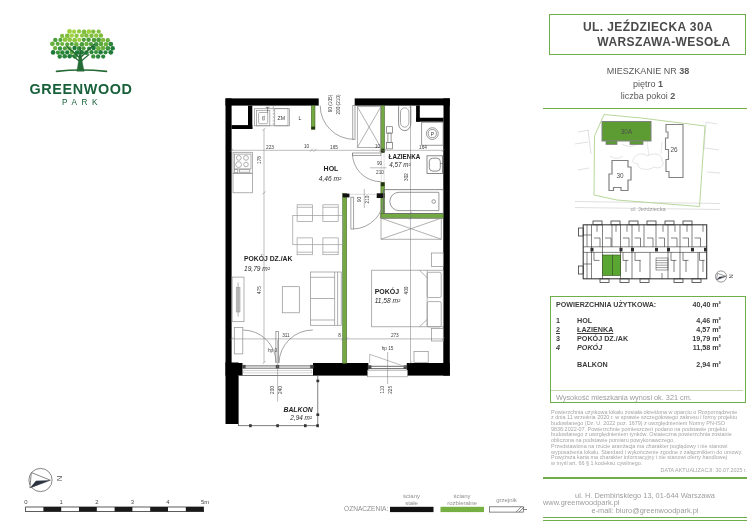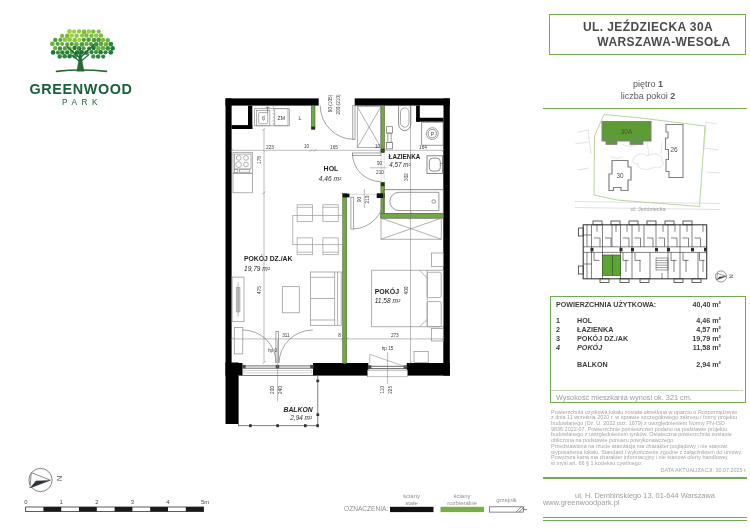--- a/index.html
+++ b/index.html
@@ -104,20 +104,21 @@
 
 <text x="82" y="105.3" text-anchor="middle" style="font:8.2px 'Liberation Sans';fill:#17603a;letter-spacing:4.6px">PARK</text>
 </svg>
 
 <div class="abs" style="left:549px;top:14px;width:195px;height:39px;border:1.6px solid #6fae49;"></div>
 
 <div class="abs" style="left:549px;top:19.5px;width:198px;text-align:center;font-size:12px;font-weight:bold;color:#4a4a4c;letter-spacing:0.4px;">UL. JEŹDZIECKA 30A</div>
 
 <div class="abs" style="left:549px;top:34.5px;width:198px;text-align:center;font-size:12px;font-weight:bold;color:#4a4a4c;letter-spacing:0.4px;padding-left:16px;">WARSZAWA-WESOŁA</div>
 
+<div class="abs" style="left:549px;top:66px;width:198px;text-align:center;font-size:9px;color:#58585a;">MIESZKANIE NR <b>38</b></div>
 
 <div class="abs" style="left:549px;top:78.5px;width:198px;text-align:center;font-size:9px;color:#58585a;">piętro <b>1</b></div>
 
 <div class="abs" style="left:549px;top:90.5px;width:198px;text-align:center;font-size:9px;color:#58585a;">liczba pokoi <b>2</b></div>
 
 <div class="abs" style="left:543px;top:107.6px;width:204px;height:1.6px;background:#6fae49;"></div>
 
 <svg class="abs" style="left:575px;top:110px" width="145" height="108" viewBox="0 0 145 108">
 <g id="siteplan" style="font-family:'Liberation Sans'">
 
@@ -229,21 +230,21 @@
 </g>
 </svg>
 
 <div class="abs" style="left:549.5px;top:296px;width:194.5px;height:105px;border:1.6px solid #6fae49;"></div>
 
 <div class="abs" style="left:556px;top:300.5px;width:162px;font-size:7.1px;font-weight:bold;color:#3b3b3d;">POWIERZCHNIA UŻYTKOWA:</div>
 <div class="abs" style="left:600px;top:300.5px;width:121px;font-size:7.1px;font-weight:bold;color:#3b3b3d;text-align:right;">40,40 m²</div>
 
 <div class="abs" style="left:556px;top:315.5px;width:162px;font-size:7.2px;font-weight:bold;color:#3b3b3d;">1<span style="display:inline-block;width:17px;"></span>HOL</div>
 <div class="abs" style="left:600px;top:315.5px;width:121px;font-size:7.2px;font-weight:bold;color:#3b3b3d;text-align:right;">4,46 m²</div>
-<div class="abs" style="left:556px;top:324.8px;width:162px;font-size:7.2px;font-weight:bold;color:#3b3b3d;">2<span style="display:inline-block;width:17px;"></span>ŁAZIENKA</div>
+<div class="abs" style="left:556px;top:324.8px;width:162px;font-size:7.2px;font-weight:bold;color:#3b3b3d;text-decoration:underline;">2<span style="display:inline-block;width:17px;"></span>ŁAZIENKA</div>
 <div class="abs" style="left:600px;top:324.8px;width:121px;font-size:7.2px;font-weight:bold;color:#3b3b3d;text-align:right;">4,57 m²</div>
 <div class="abs" style="left:556px;top:334.1px;width:162px;font-size:7.2px;font-weight:bold;color:#3b3b3d;">3<span style="display:inline-block;width:17px;"></span>POKÓJ DZ./AK</div>
 <div class="abs" style="left:600px;top:334.1px;width:121px;font-size:7.2px;font-weight:bold;color:#3b3b3d;text-align:right;">19,79 m²</div>
 <div class="abs" style="left:556px;top:343.4px;width:162px;font-size:7.2px;font-weight:bold;color:#3b3b3d;font-style:italic;">4<span style="display:inline-block;width:17px;"></span>POKÓJ</div>
 <div class="abs" style="left:600px;top:343.4px;width:121px;font-size:7.2px;font-weight:bold;color:#3b3b3d;text-align:right;">11,58 m²</div>
 
 <div class="abs" style="left:556px;top:359.8px;width:162px;font-size:7.2px;font-weight:bold;color:#3b3b3d;"><span style="display:inline-block;width:21px;"></span>BALKON</div>
 <div class="abs" style="left:600px;top:359.8px;width:121px;font-size:7.2px;font-weight:bold;color:#3b3b3d;text-align:right;">2,94 m²</div>
 
 <div class="abs" style="left:551px;top:389.5px;width:192px;height:1px;background:#c3d9b0;"></div>
@@ -254,20 +255,21 @@
 
 <div class="abs" style="left:551px;top:466.5px;width:196px;font-size:5.4px;color:#a5a5a7;text-align:right;">DATA AKTUALIZACJI: 30.07.2025 r.</div>
 
 <div class="abs" style="left:543px;top:477.4px;width:204px;height:1.4px;background:#6fae49;"></div>
 
 
 <div class="abs" style="left:543px;top:490.8px;width:204px;text-align:center;font-size:7.4px;color:#9c9c9e;">ul. H. Dembińskiego 13, 01-644 Warszawa</div>
 
 <div class="abs" style="left:543px;top:498.4px;width:204px;text-align:left;font-size:7.4px;color:#9c9c9e;">www.greenwoodpark.pl</div>
 
+<div class="abs" style="left:543px;top:505.9px;width:204px;text-align:center;font-size:7.4px;color:#9c9c9e;">e-mail: biuro@greenwoodpark.pl</div>
 
 <div class="abs" style="left:543px;top:516.6px;width:204px;height:1.3px;background:#6fae49;"></div>
 <div class="abs" style="left:543px;top:519.6px;width:204px;height:1.3px;background:#6fae49;"></div>
 
 <svg class="abs" style="left:0;top:0" width="750" height="530" viewBox="0 0 750 530">
 <g id="floorplan" style="font-family:'Liberation Sans'">
 
 <rect x="225.5" y="98.4" width="93.2" height="7.2" fill="#000"></rect>
 
 <rect x="354.7" y="98.4" width="95.1" height="7.2" fill="#000"></rect>

